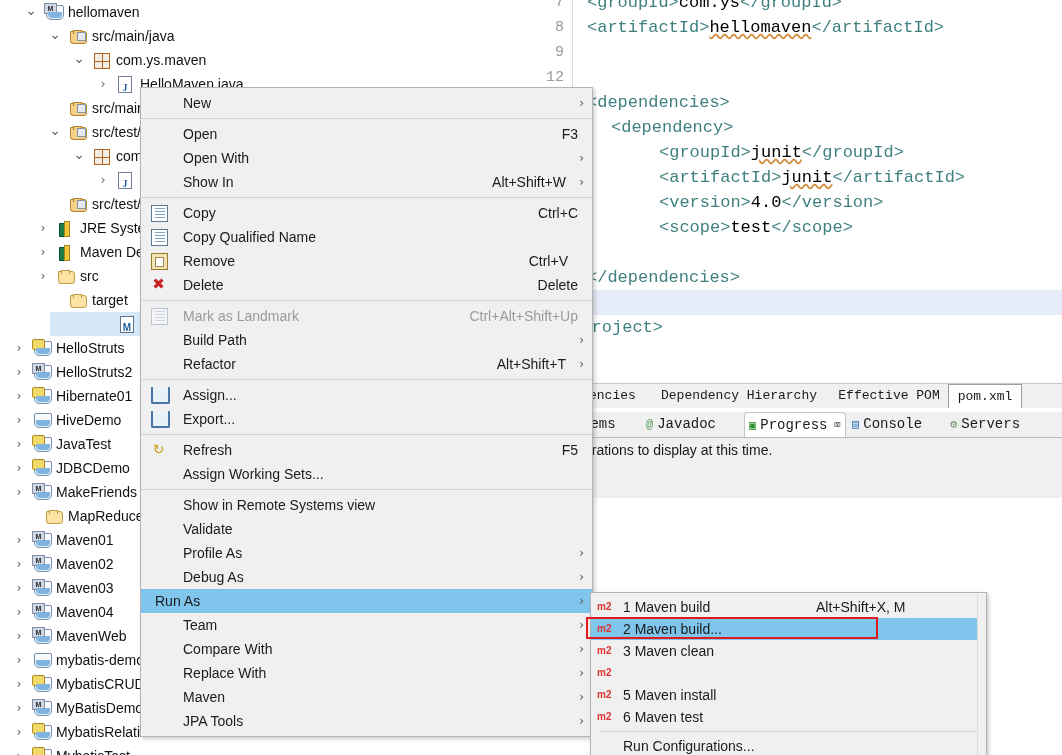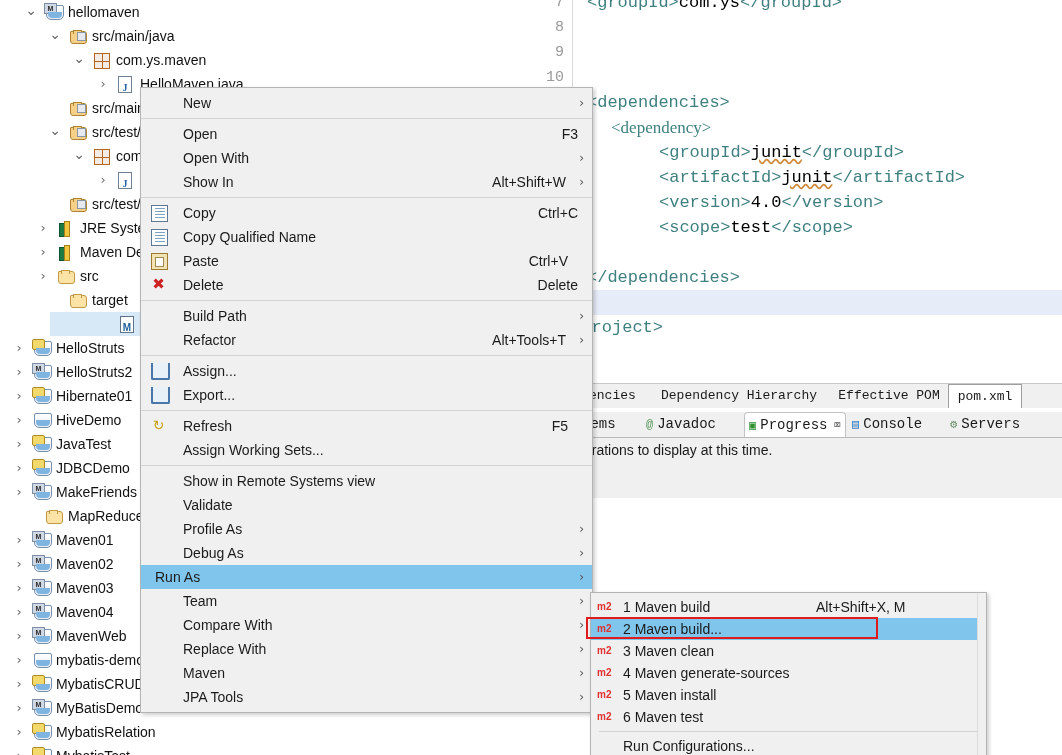--- a/index.html
+++ b/index.html
@@ -443,27 +443,28 @@
       <span class="tlabel" style="left: 56px;">MybatisTest</span>
     </div>
   </div>
 
 <div id="editor" class="abs">
   <div class="leftbar"></div>
   <div id="gutter">
       <div class="lnum" style="top: -10px;">7</div>
       <div class="lnum" style="top: 15px;">8</div>
       <div class="lnum" style="top: 40px;">9</div>
-      <div class="lnum" style="top: 65px;">10</div>
+      <div class="lnum" style="top: 65px;">12</div>
     </div>
   <div id="codearea">
       <div class="cline" style="position: absolute; left: 14px; top: -10px; right: 0px;"><span class="tag">&lt;groupId&gt;</span><span class="txt">com.ys</span><span class="tag">&lt;/groupId&gt;</span></div>
+      <div class="cline" style="position: absolute; left: 14px; top: 15px; right: 0px;"><span class="tag">&lt;artifactId&gt;</span><span class="txt sq">hellomaven</span><span class="tag">&lt;/artifactId&gt;</span></div>
       <div class="cline" style="position: absolute; left: 14px; top: 65px; right: 0px;"></div>
       <div class="cline" style="position: absolute; left: 14px; top: 90px; right: 0px;"><span class="tag">&lt;dependencies&gt;</span></div>
-      <div class="cline" style="position: absolute; left: 38px; top: 115px; right: 0px; font-family: Liberation Serif, serif;"><span class="tag">&lt;dependency&gt;</span></div>
+      <div class="cline" style="position: absolute; left: 38px; top: 115px; right: 0px;"><span class="tag">&lt;dependency&gt;</span></div>
       <div class="cline" style="position: absolute; left: 86px; top: 140px; right: 0px;"><span class="tag">&lt;groupId&gt;</span><span class="txt sq">junit</span><span class="tag">&lt;/groupId&gt;</span></div>
       <div class="cline" style="position: absolute; left: 86px; top: 165px; right: 0px;"><span class="tag">&lt;artifactId&gt;</span><span class="txt sq">junit</span><span class="tag">&lt;/artifactId&gt;</span></div>
       <div class="cline" style="position: absolute; left: 86px; top: 190px; right: 0px;"><span class="tag">&lt;version&gt;</span><span class="txt">4.0</span><span class="tag">&lt;/version&gt;</span></div>
       <div class="cline" style="position: absolute; left: 86px; top: 215px; right: 0px;"><span class="tag">&lt;scope&gt;</span><span class="txt">test</span><span class="tag">&lt;/scope&gt;</span></div>
       <div class="cline" style="position: absolute; left: 14px; top: 265px; right: 0px;"><span class="tag">&lt;/dependencies&gt;</span></div>
       <div class="cline hl" style="position: absolute; left: 14px; top: 290px; right: 0px;"></div>
       <div class="cline" style="position: absolute; left: -12px; top: 315px; right: 0px;"><span class="tag">&lt;/project&gt;</span></div>
     </div>
 </div>
 
@@ -512,52 +513,57 @@
         <span class="mic icn-copy"></span>
         <span class="lbl">Copy</span>
         <span class="acc" style="right: 14px;">Ctrl+C</span>
       </div>
       <div class="mi">
         <span class="mic icn-copy2"></span>
         <span class="lbl">Copy Qualified Name</span>
       </div>
       <div class="mi">
         <span class="mic icn-paste"></span>
-        <span class="lbl">Paste</span>
+        <span class="lbl">Remove</span>
         <span class="acc" style="right: 24px;">Ctrl+V</span>
       </div>
       <div class="mi">
         <span class="mic icn-del">✖</span>
         <span class="lbl">Delete</span>
         <span class="acc" style="right: 14px;">Delete</span>
       </div>
       <div class="msep" style="margin-left: -28px;"></div>
+      <div class="mi dis">
+        <span class="mic icn-copy2 icn-gray"></span>
+        <span class="lbl">Mark as Landmark</span>
+        <span class="acc" style="right: 14px;">Ctrl+Alt+Shift+Up</span>
+      </div>
       <div class="mi">
         <span class="lbl">Build Path</span>
         <span class="arw">›</span>
       </div>
       <div class="mi">
         <span class="lbl">Refactor</span>
-        <span class="acc">Alt+Tools+T</span>
+        <span class="acc">Alt+Shift+T</span>
         <span class="arw">›</span>
       </div>
       <div class="msep" style="margin-left: -28px;"></div>
       <div class="mi">
         <span class="mic icn-import"></span>
         <span class="lbl">Assign...</span>
       </div>
       <div class="mi">
         <span class="mic icn-export"></span>
         <span class="lbl">Export...</span>
       </div>
       <div class="msep" style="margin-left: -28px;"></div>
       <div class="mi">
         <span class="mic icn-refresh">↻</span>
         <span class="lbl">Refresh</span>
-        <span class="acc" style="right: 24px;">F5</span>
+        <span class="acc" style="right: 14px;">F5</span>
       </div>
       <div class="mi">
         <span class="lbl">Assign Working Sets...</span>
       </div>
       <div class="msep" style="margin-left: -28px;"></div>
       <div class="mi">
         <span class="lbl">Show in Remote Systems view</span>
       </div>
       <div class="mi">
         <span class="lbl">Validate</span>
@@ -608,21 +614,20 @@
         <span class="m2">m2</span>
         <span class="slbl">2 Maven build...</span>
         <div class="redbox" style="border-color: rgb(224, 27, 27);"></div>
       </div>
       <div class="smi">
         <span class="m2">m2</span>
         <span class="slbl">3 Maven clean</span>
       </div>
       <div class="smi">
         <span class="m2">m2</span>
-        <span class="slbl">4 Maven generate-sources</span>
       </div>
       <div class="smi">
         <span class="m2">m2</span>
         <span class="slbl">5 Maven install</span>
       </div>
       <div class="smi">
         <span class="m2">m2</span>
         <span class="slbl">6 Maven test</span>
       </div>
       <div class="ssep"></div>

